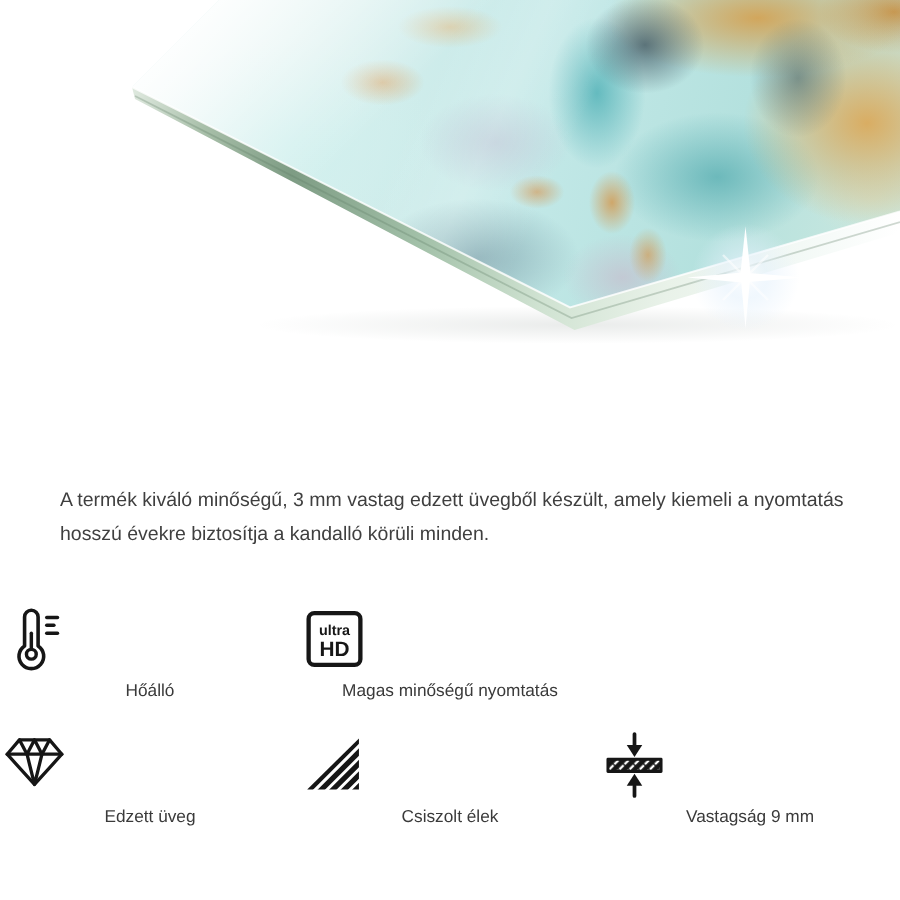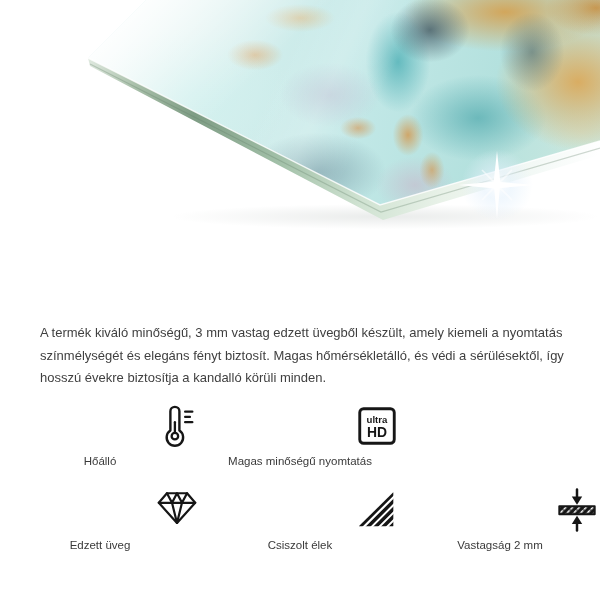--- a/index.html
+++ b/index.html
@@ -46,21 +46,21 @@
   .title span{display:block;}
   .desc{position:absolute;left:40px;top:309px;width:540px;
     font-size:13px;line-height:22.5px;color:#3f3f3f;}
   .desc span{display:block;}
 
   
   .features{position:absolute;left:0;top:402px;width:600px;height:170px;}
   .feature{position:absolute;width:200px;text-align:center;}
   .p0{left:0;top:0}.p1{left:200px;top:0}.p2{left:400px;top:0}
   .p3{left:0;top:84px}.p4{left:200px;top:84px}.p5{left:400px;top:84px}
-  .ficon{height:48px;display:flex;align-items:center;justify-content:flex-end;}
+  .ficon{height:48px;display:flex;align-items:center;justify-content:flex-start;}
   .flabel{margin-top:5px;font-size:11.5px;color:#3a3a3a;text-align:center;}
   .fsvg{stroke:#161616;fill:none;stroke-linecap:round;stroke-linejoin:round;}
   .fsvg text{stroke:none;fill:#161616;font-family:"Liberation Sans",sans-serif;}
 </style>
 </head>
 <body>
 
 <div class="page">
 
   <section class="hero">
@@ -96,21 +96,20 @@
       <polygon points="67,13 70.4,44.5 67,81 63.6,44.5" fill="#ffffff" opacity=".97"></polygon>
       <line x1="52" y1="32" x2="82" y2="62" stroke="#ffffff" stroke-width="1.6" opacity=".55"></line>
       <line x1="82" y1="32" x2="52" y2="62" stroke="#ffffff" stroke-width="1.6" opacity=".55"></line>
       <circle cx="67" cy="47" r="3.6" fill="#ffffff"></circle>
     </svg>
   </section>
 
 
   <p class="desc">
     <span>A termék kiváló minőségű, 3 mm vastag edzett üvegből készült, amely kiemeli a nyomtatás</span>
-    <span>színmélységét és elegáns fényt biztosít. Magas hőmérsékletálló, és védi a sérülésektől, így</span>
     <span>hosszú évekre biztosítja a kandalló körüli minden.</span>
   </p>
 
   <div class="features">
 
     <div class="feature p0">
       <div class="ficon">
         <svg class="fsvg" width="46" height="46" viewBox="0 0 48 48">
           <path d="M26.5 28.8 V8.7 a4.7 4.7 0 0 0 -9.4 0 v20.1 a8.6 8.6 0 1 0 9.4 0 Z" stroke-width="2.5"></path>
           <line x1="21.8" y1="20" x2="21.8" y2="30" stroke-width="2.4"></line>
@@ -176,17 +175,17 @@
               <rect width="2.4" height="5" fill="#161616"></rect>
             </pattern>
           </defs>
           <rect x="5.5" y="20" width="37" height="8.5" fill="url(#hatch)" stroke-width="2"></rect>
           <line x1="24" y1="2.5" x2="24" y2="10" stroke-width="2.6"></line>
           <polygon points="18.6,10 29.4,10 24,18.5" fill="#161616" stroke="none"></polygon>
           <line x1="24" y1="45.5" x2="24" y2="38.5" stroke-width="2.6"></line>
           <polygon points="18.6,38.5 29.4,38.5 24,30" fill="#161616" stroke="none"></polygon>
         </svg>
       </div>
-      <div class="flabel">Vastagság 2 mm</div>
+      <div class="flabel">Vastagság 9 mm</div>
     </div>
 
   </div>
 </div>
 
 </body></html>

